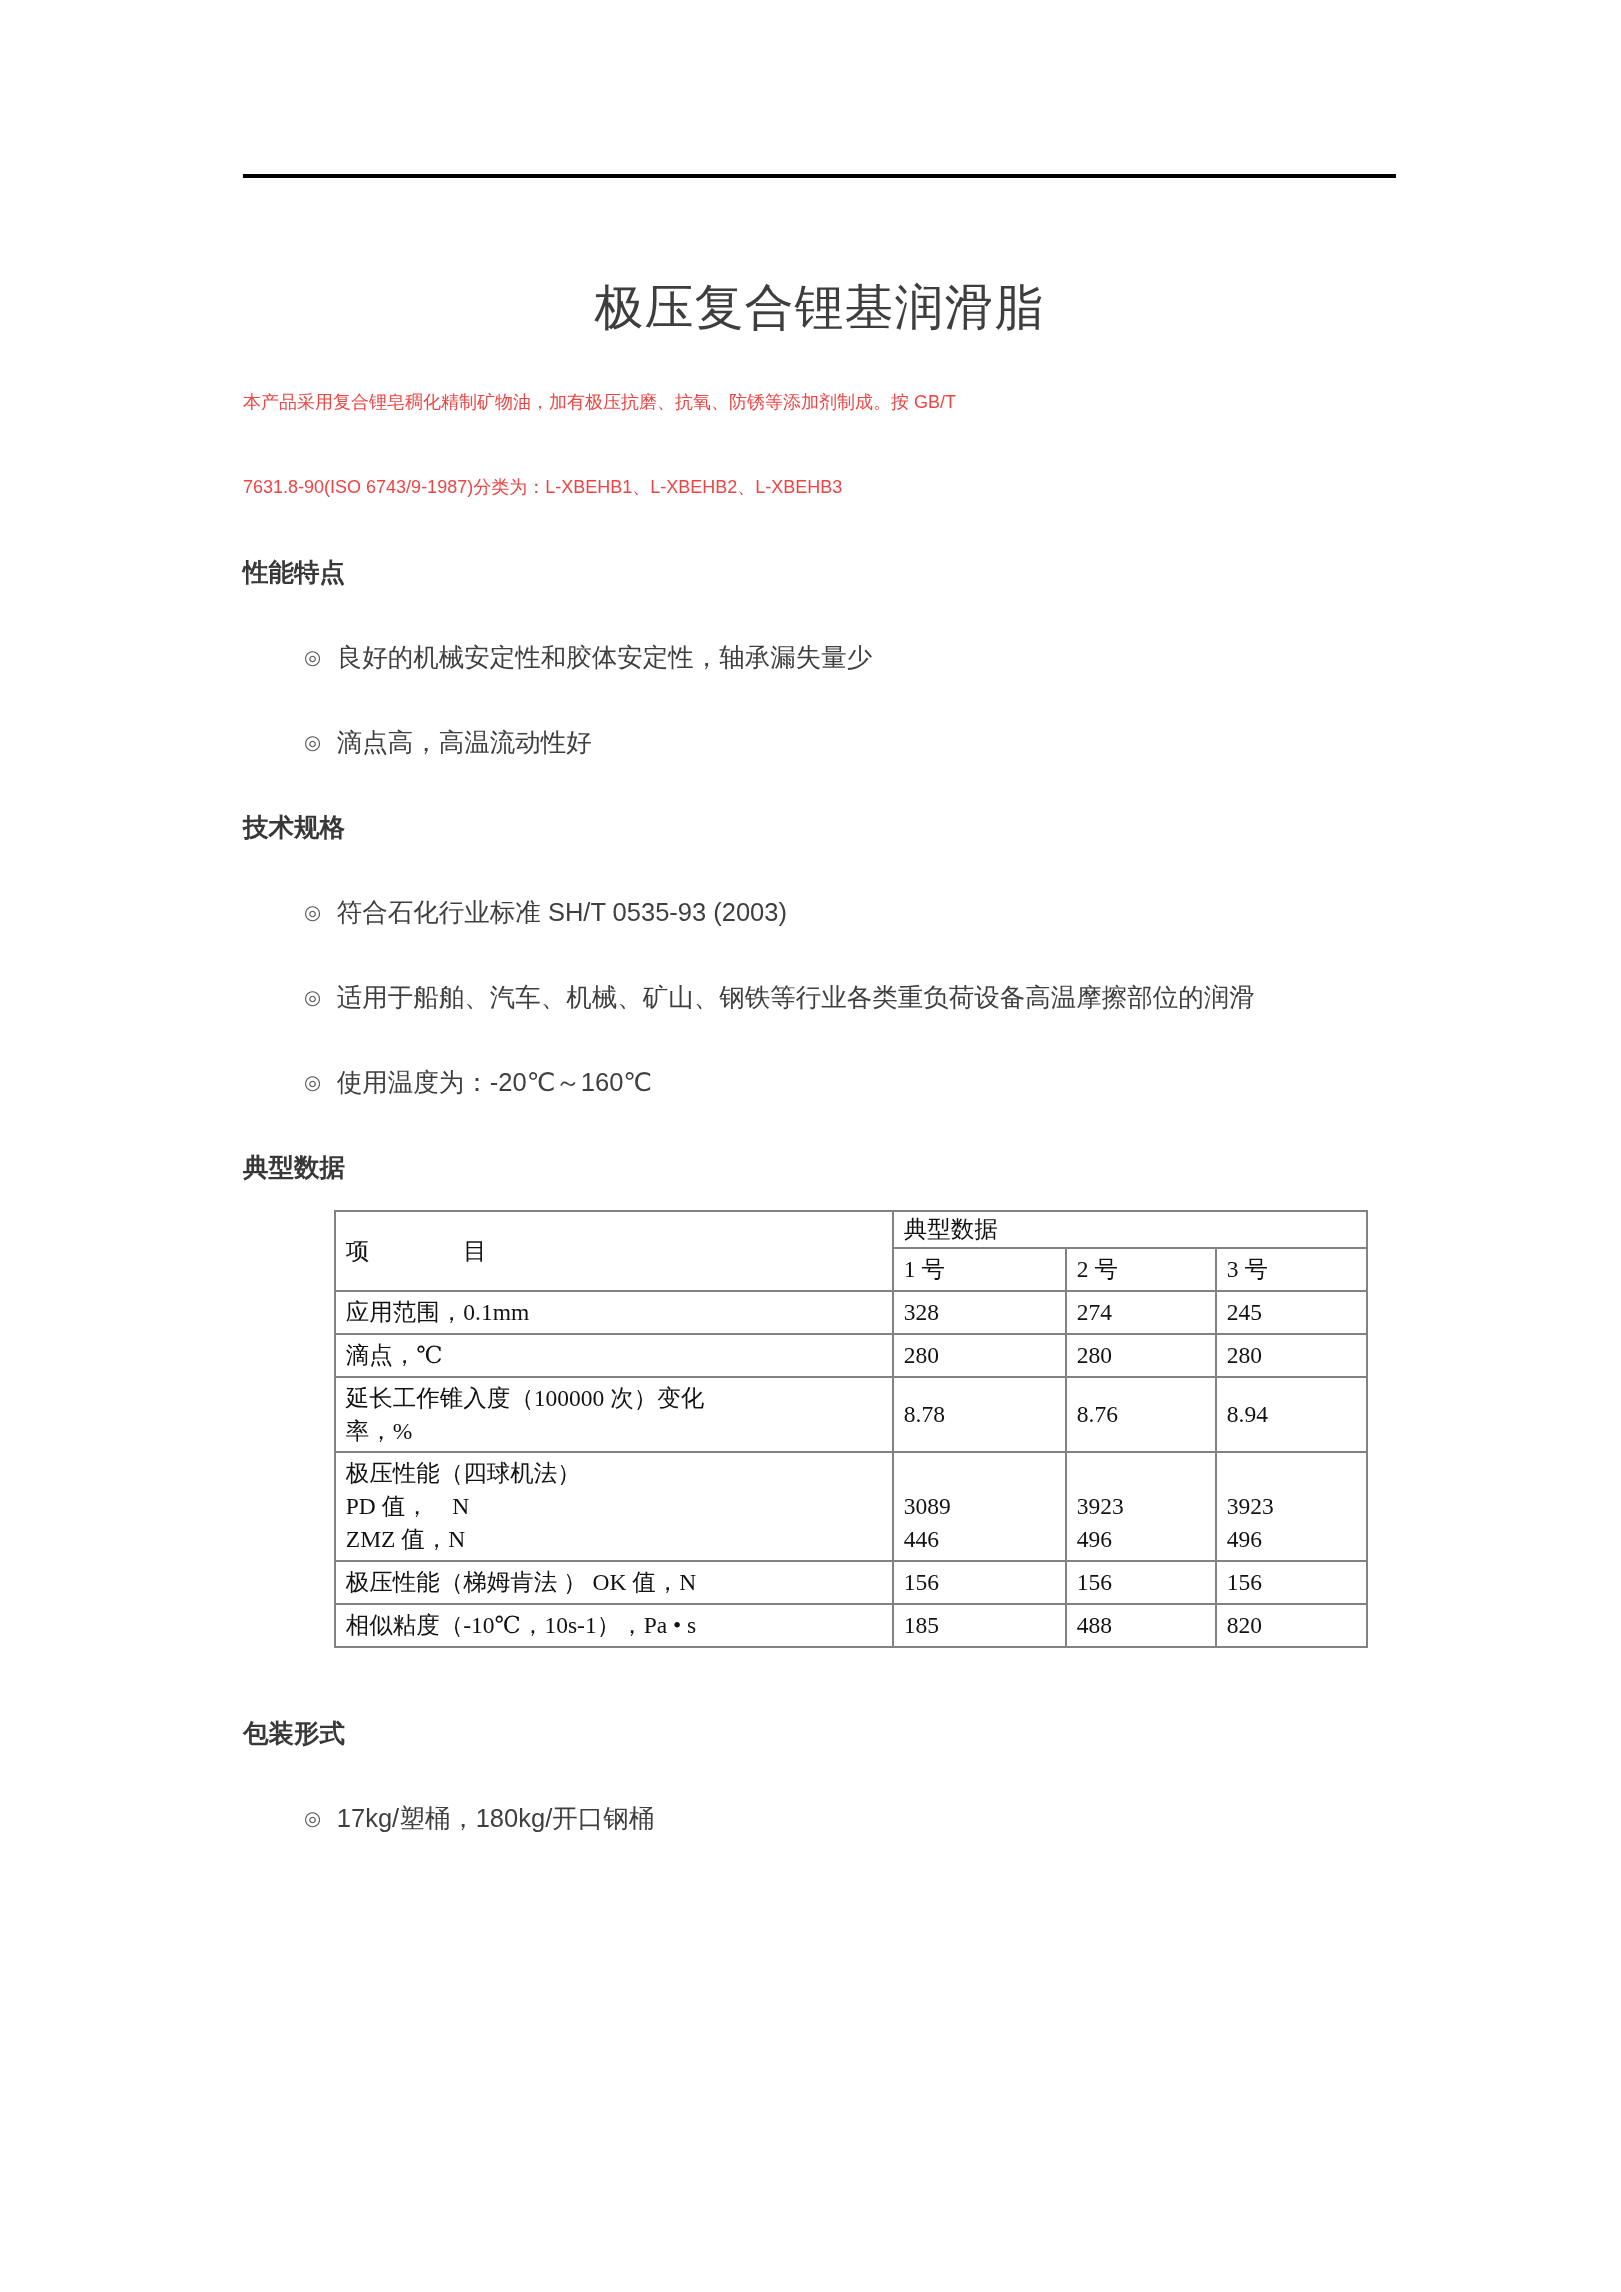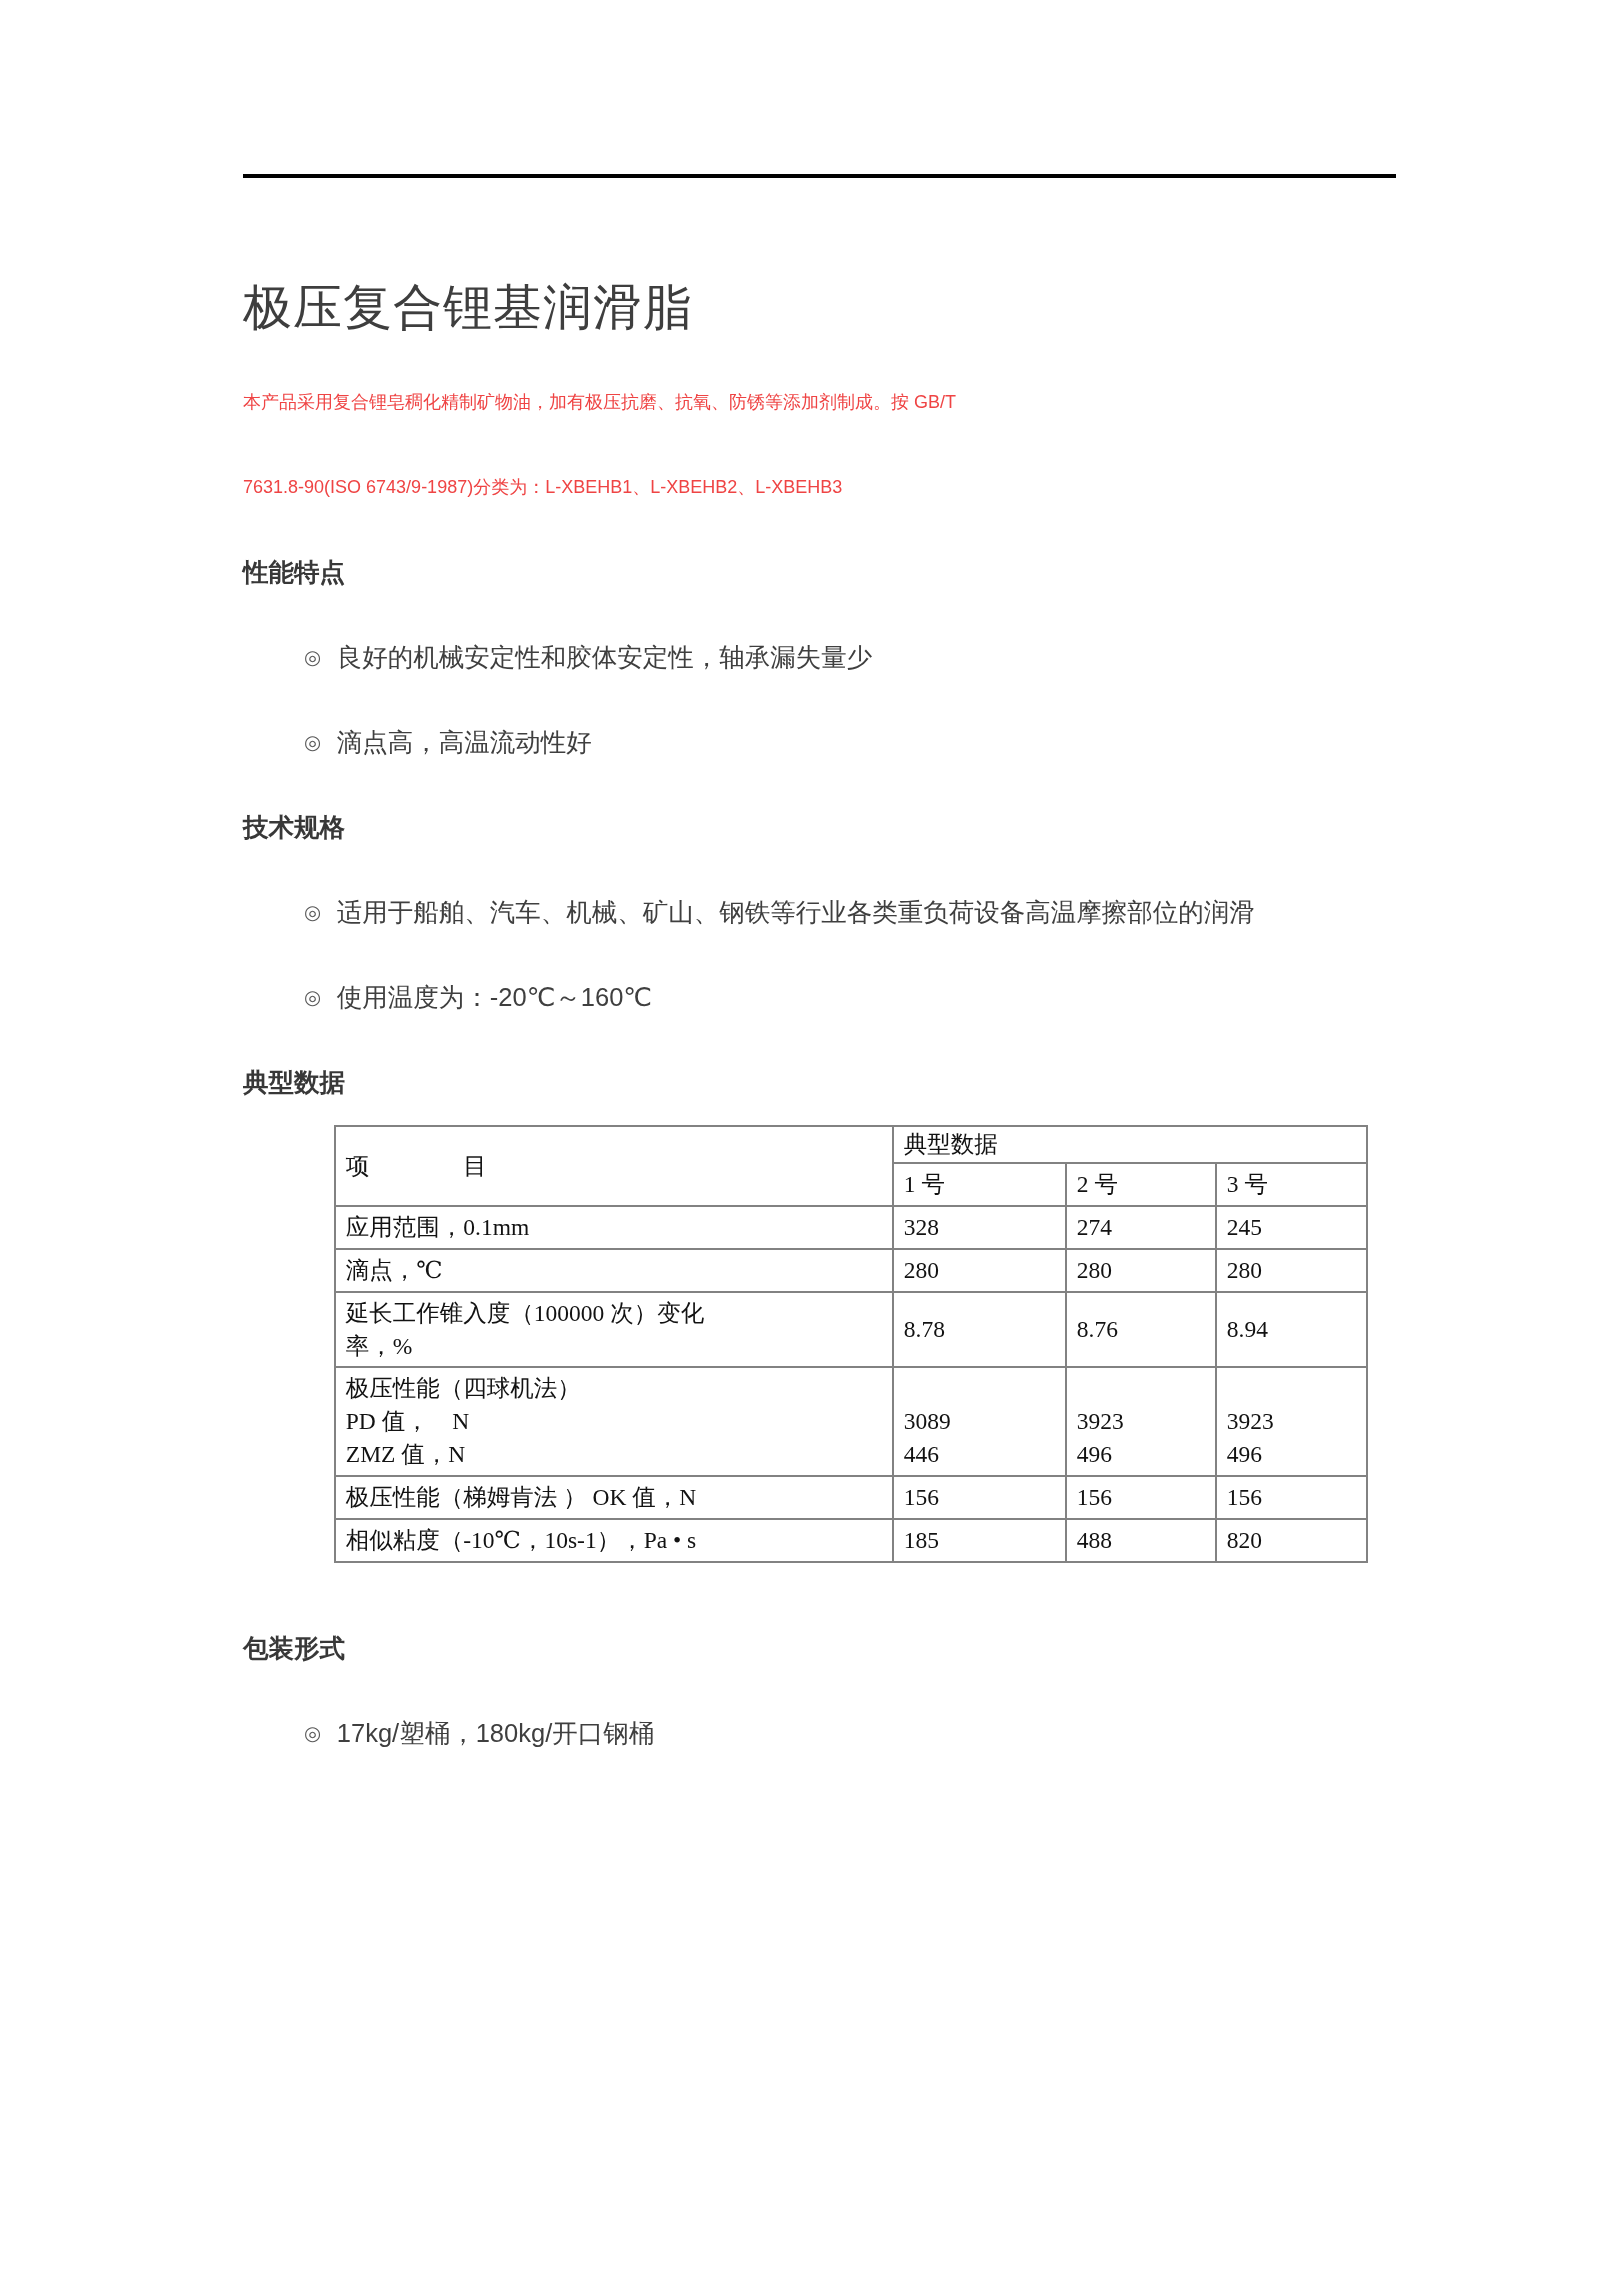--- a/index.html
+++ b/index.html
@@ -20,20 +20,21 @@
   }
   .top-rule {
     margin-top: 174px;
     height: 3.9px;
     background: #000000;
   }
   .doc-title {
     margin-top: 98px;
     font-size: 49px;
     line-height: 63px;
+    text-align: center;
     color: #3e3e3e;
     font-weight: 400;
     letter-spacing: 1px;
   }
   .intro {
     margin-top: 21.6px;
     font-size: 18px;
     line-height: 85px;
     white-space: pre-line;
     color: #ef4444;
@@ -98,20 +99,23 @@
 
   <div class="line">
     <span class="bullet-marker">◎</span><span>良好的机械安定性和胶体安定性，轴承漏失量少</span>
   </div>
   <div class="line">
     <span class="bullet-marker">◎</span><span>滴点高，高温流动性好</span>
   </div>
 
   <div class="line heading">技术规格</div>
 
+  <div class="line">
+    <span class="bullet-marker">◎</span><span>符合石化行业标准 SH/T 0535-93 (2003)</span>
+  </div>
 
 
   <div class="line">
     <span class="bullet-marker">◎</span><span>适用于船舶、汽车、机械、矿山、钢铁等行业各类重负荷设备高温摩擦部位的润滑</span>
   </div>
   <div class="line">
     <span class="bullet-marker">◎</span><span>使用温度为：-20℃～160℃</span>
   </div>
 
   <div class="line heading">典型数据</div>

